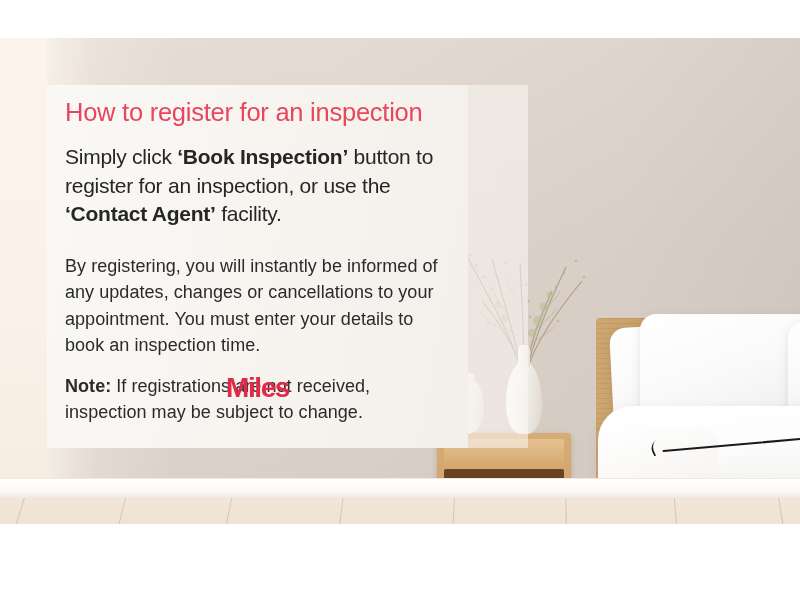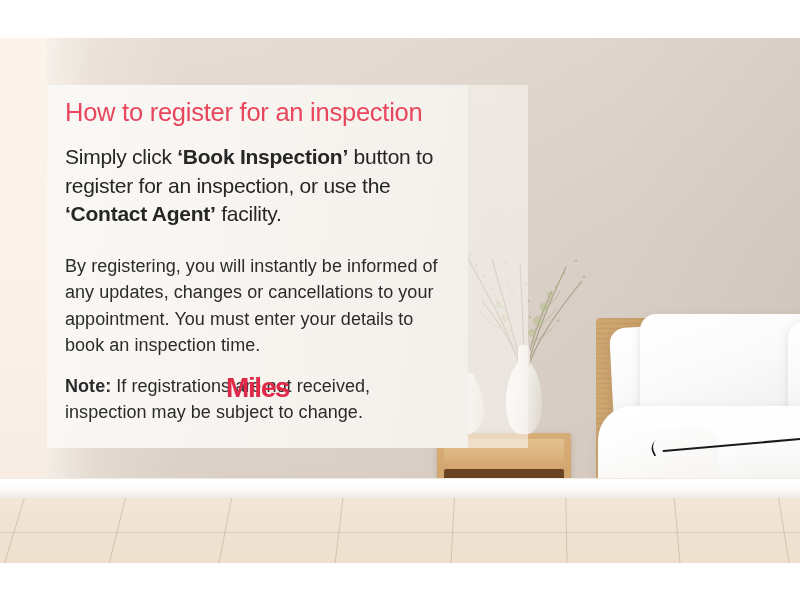--- a/index.html
+++ b/index.html
@@ -9,21 +9,21 @@
     background: #ffffff;
   }
   body {
     font-family: "Liberation Sans", sans-serif;
   }
 
   
   #stage {
     position: relative;
     width: 800px;
-    height: 600px;
+    height: 524px;
     overflow: hidden;
     background: #ffffff;
   }
 
   
   .letterbox {
     position: absolute;
     left: 0;
     width: 800px;
     background: #ffffff;

